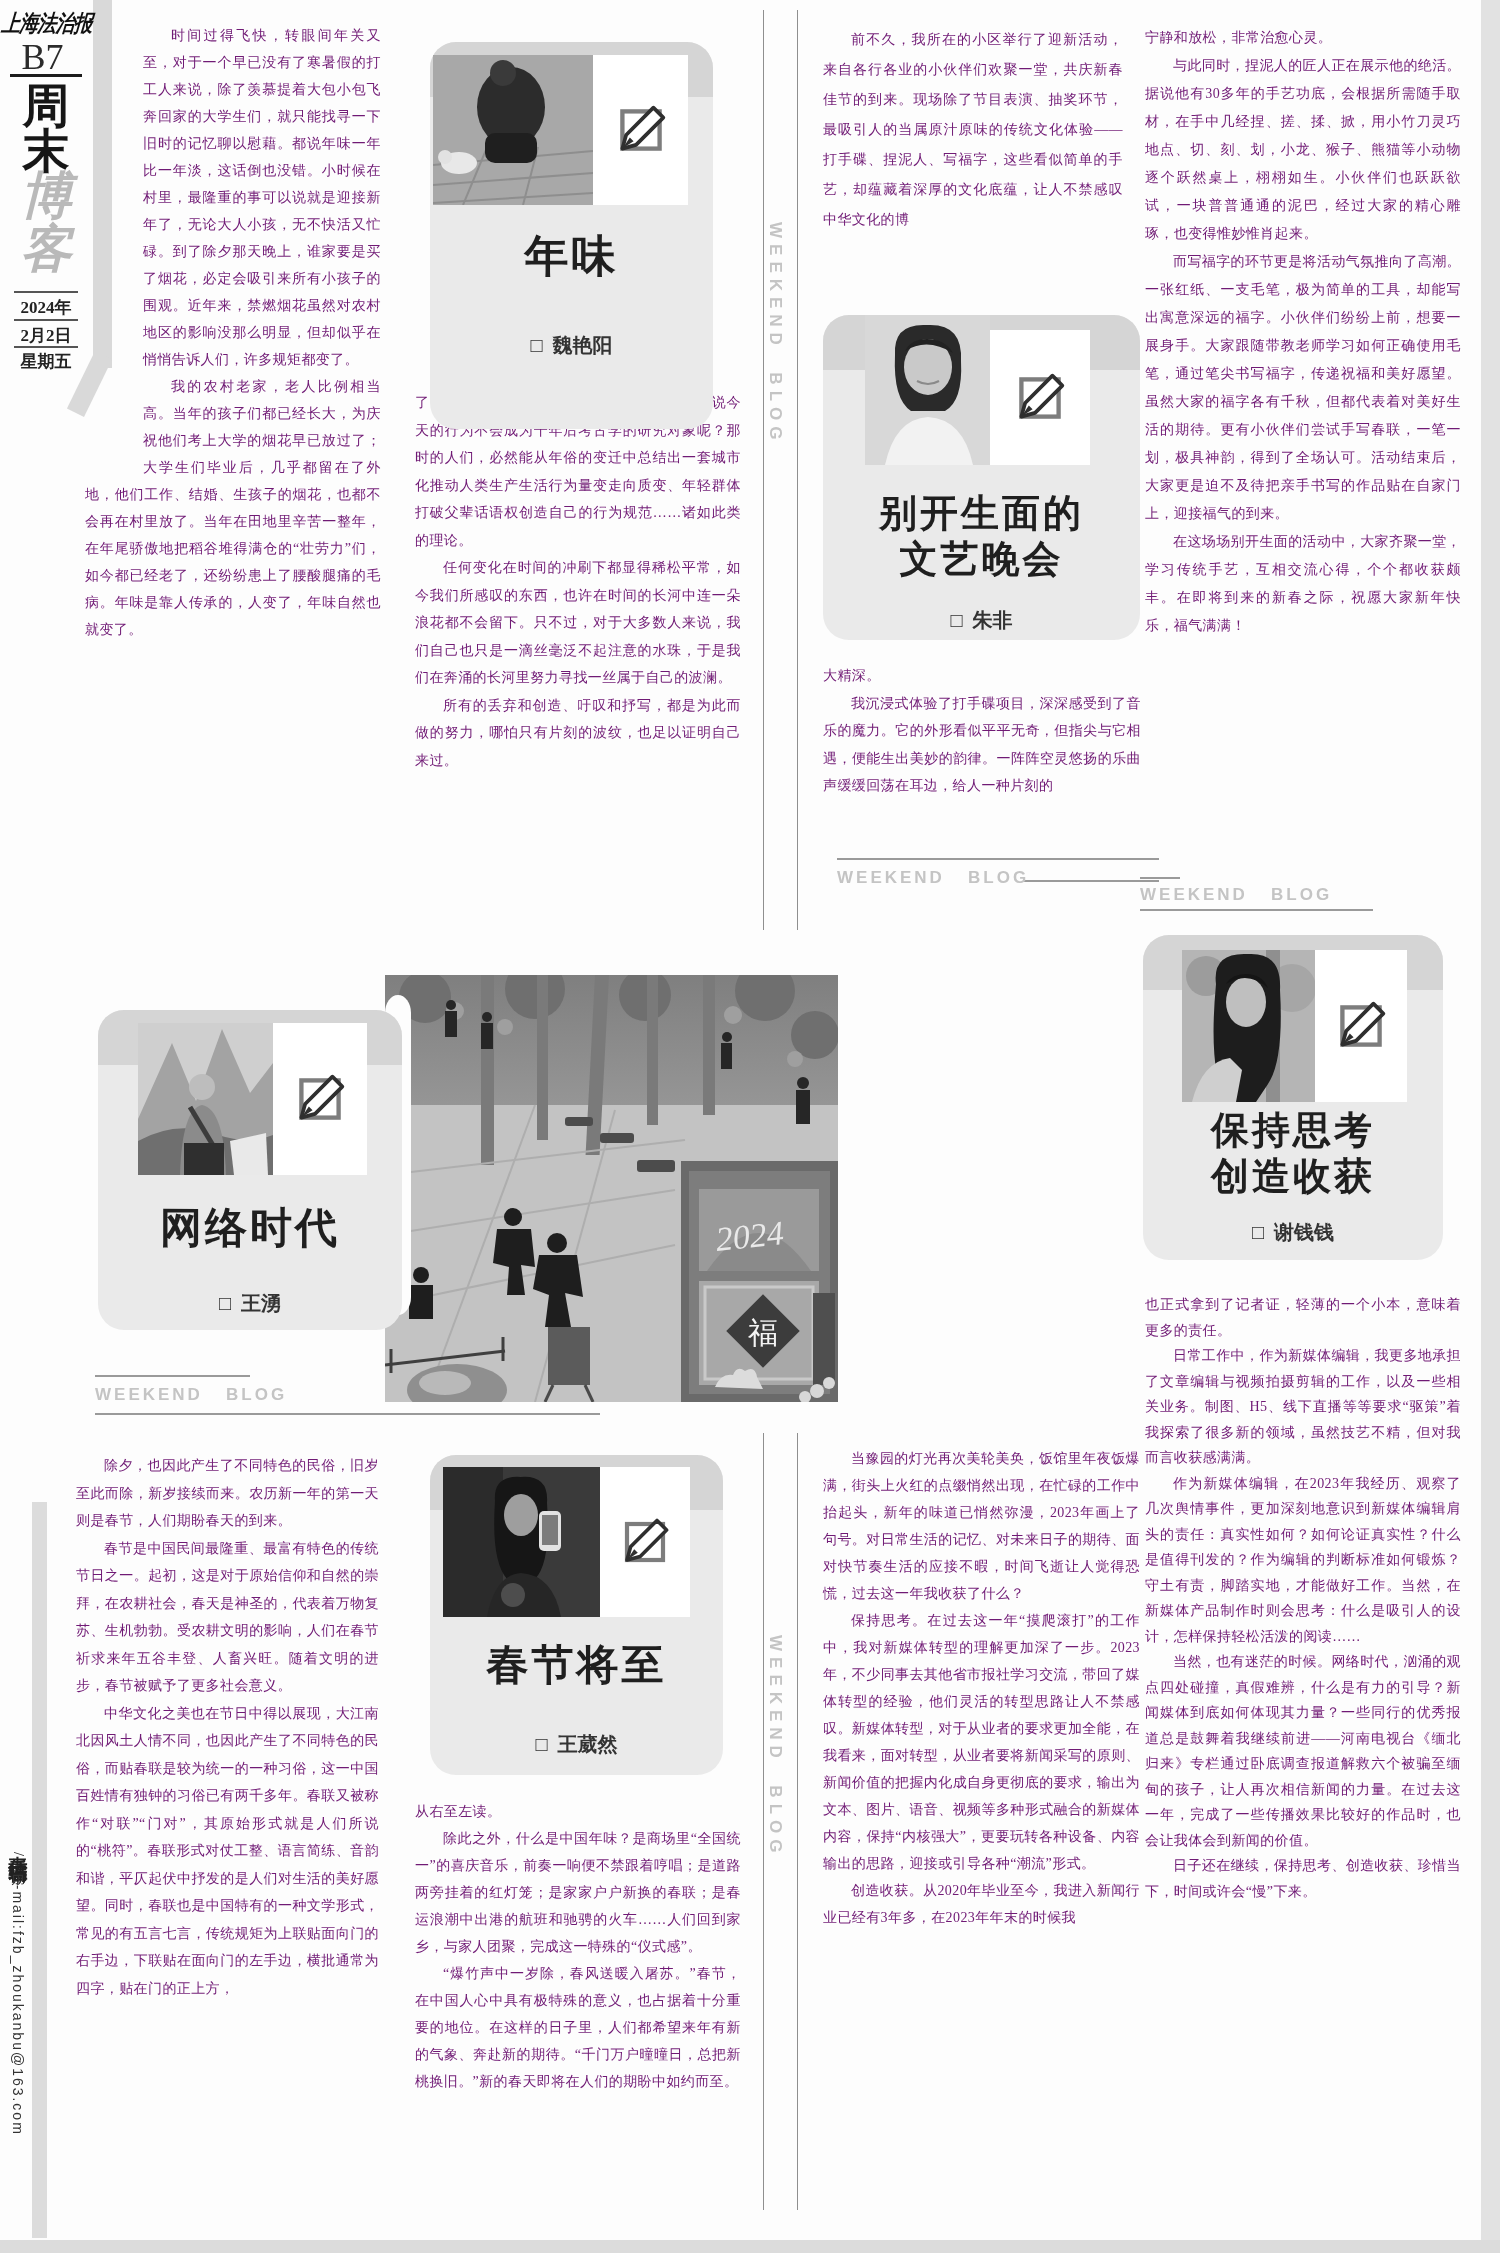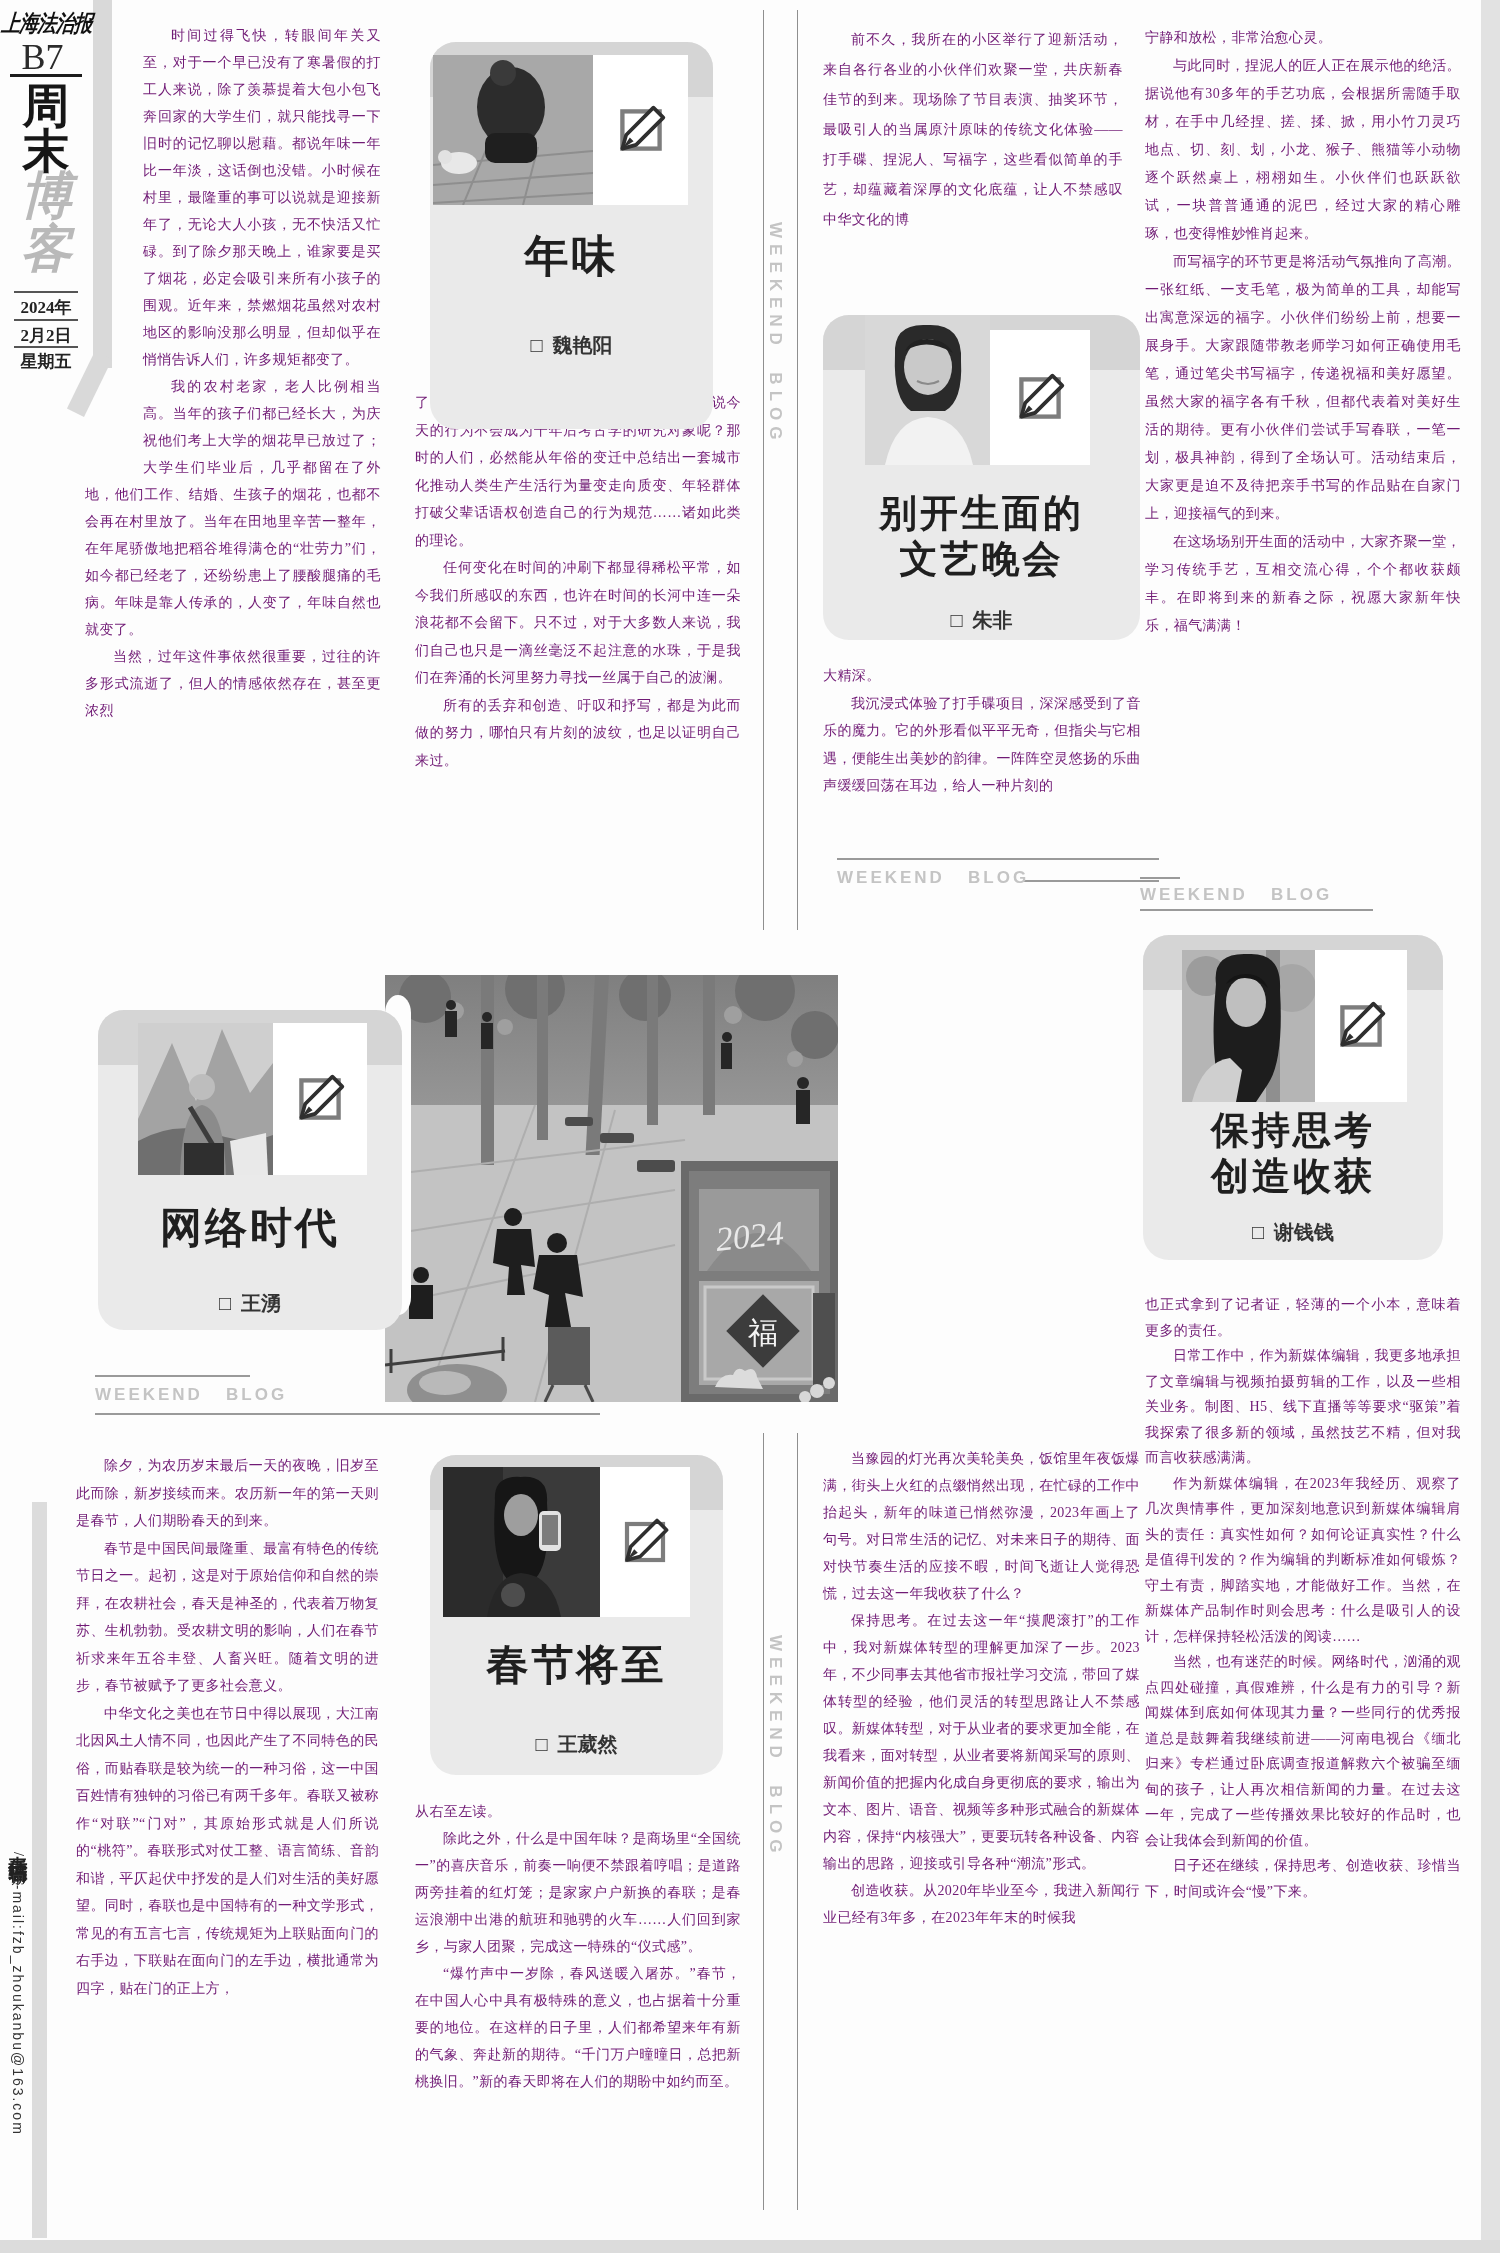--- a/index.html
+++ b/index.html
@@ -77,21 +77,20 @@
     <div class="abs mast-rule" style="left:14px; top:319px; width:64px; height:2px; background:#555;"></div>
     <div class="abs mast-date" style="top:324px;">2月2日</div>
     <div class="abs mast-rule" style="left:14px; top:346px; width:64px; height:2px; background:#555;"></div>
     <div class="abs mast-date" style="top:350px;">星期五</div>
   </div>
 
   <div class="abs textcol" style="left:85px; top:22px; width:296px; line-height:27px;">
     <div style="float:left; width:58px; height:440px;"></div>
     <p>时间过得飞快，转眼间年关又至，对于一个早已没有了寒暑假的打工人来说，除了羡慕提着大包小包飞奔回家的大学生们，就只能找寻一下旧时的记忆聊以慰藉。都说年味一年比一年淡，这话倒也没错。小时候在村里，最隆重的事可以说就是迎接新年了，无论大人小孩，无不快活又忙碌。到了除夕那天晚上，谁家要是买了烟花，必定会吸引来所有小孩子的围观。近年来，禁燃烟花虽然对农村地区的影响没那么明显，但却似乎在悄悄告诉人们，许多规矩都变了。</p>
     <p>我的农村老家，老人比例相当高。当年的孩子们都已经长大，为庆祝他们考上大学的烟花早已放过了；大学生们毕业后，几乎都留在了外地，他们工作、结婚、生孩子的烟花，也都不会再在村里放了。当年在田地里辛苦一整年，在年尾骄傲地把稻谷堆得满仓的“壮劳力”们，如今都已经老了，还纷纷患上了腰酸腿痛的毛病。年味是靠人传承的，人变了，年味自然也就变了。</p>
-    <p>当然，过年这件事依然很重要，过往的许多形式流逝了，但人的情感依然存在，甚至更浓烈</p>
   </div>
 
   <div class="abs textcol" style="left:415px; top:389px; width:326px; line-height:27.5px;">
     <p class="ni">了，于是年轻人创造出了许多新形式。谁又能说今天的行为不会成为千年后考古学的研究对象呢？那时的人们，必然能从年俗的变迁中总结出一套城市化推动人类生产生活行为量变走向质变、年轻群体打破父辈话语权创造自己的行为规范……诸如此类的理论。</p>
     <p>任何变化在时间的冲刷下都显得稀松平常，如今我们所感叹的东西，也许在时间的长河中连一朵浪花都不会留下。只不过，对于大多数人来说，我们自己也只是一滴丝毫泛不起注意的水珠，于是我们在奔涌的长河里努力寻找一丝属于自己的波澜。</p>
     <p>所有的丢弃和创造、吁叹和抒写，都是为此而做的努力，哪怕只有片刻的波纹，也足以证明自己来过。</p>
   </div>
 
   <div class="abs textcol" style="left:823px; top:25px; width:300px; line-height:30px;">
     <p>前不久，我所在的小区举行了迎新活动，来自各行各业的小伙伴们欢聚一堂，共庆新春佳节的到来。现场除了节目表演、抽奖环节，最吸引人的当属原汁原味的传统文化体验——打手碟、捏泥人、写福字，这些看似简单的手艺，却蕴藏着深厚的文化底蕴，让人不禁感叹中华文化的博</p>
@@ -344,21 +343,21 @@
 
   <div class="abs textcol" style="left:1145px; top:1292px; width:316px; line-height:25.5px;">
     <p class="ni">也正式拿到了记者证，轻薄的一个小本，意味着更多的责任。</p>
     <p>日常工作中，作为新媒体编辑，我更多地承担了文章编辑与视频拍摄剪辑的工作，以及一些相关业务。制图、H5、线下直播等等要求“驱策”着我探索了很多新的领域，虽然技艺不精，但对我而言收获感满满。</p>
     <p>作为新媒体编辑，在2023年我经历、观察了几次舆情事件，更加深刻地意识到新媒体编辑肩头的责任：真实性如何？如何论证真实性？什么是值得刊发的？作为编辑的判断标准如何锻炼？守土有责，脚踏实地，才能做好工作。当然，在新媒体产品制作时则会思考：什么是吸引人的设计，怎样保持轻松活泼的阅读……</p>
     <p>当然，也有迷茫的时候。网络时代，汹涌的观点四处碰撞，真假难辨，什么是有力的引导？新闻媒体到底如何体现其力量？一些同行的优秀报道总是鼓舞着我继续前进——河南电视台《缅北归来》专栏通过卧底调查报道解救六个被骗至缅甸的孩子，让人再次相信新闻的力量。在过去这一年，完成了一些传播效果比较好的作品时，也会让我体会到新闻的价值。</p>
     <p>日子还在继续，保持思考、创造收获、珍惜当下，时间或许会“慢”下来。</p>
   </div>
 
   <div class="abs textcol" style="left:76px; top:1452px; width:303px; line-height:27.5px;">
-    <p>除夕，为农历岁末最后一天的夜晚，旧岁至此而除，新岁接续而来。农历新一年的第一天则是春节，人们期盼春天的到来。</p>
+    <p>除夕，也因此产生了不同特色的民俗，旧岁至此而除，新岁接续而来。农历新一年的第一天则是春节，人们期盼春天的到来。</p>
     <p>春节是中国民间最隆重、最富有特色的传统节日之一。起初，这是对于原始信仰和自然的崇拜，在农耕社会，春天是神圣的，代表着万物复苏、生机勃勃。受农耕文明的影响，人们在春节祈求来年五谷丰登、人畜兴旺。随着文明的进步，春节被赋予了更多社会意义。</p>
     <p>中华文化之美也在节日中得以展现，大江南北因风土人情不同，也因此产生了不同特色的民俗，而贴春联是较为统一的一种习俗，这一中国百姓情有独钟的习俗已有两千多年。春联又被称作“对联”“门对”，其原始形式就是人们所说的“桃符”。春联形式对仗工整、语言简练、音韵和谐，平仄起伏中抒发的是人们对生活的美好愿望。同时，春联也是中国特有的一种文学形式，常见的有五言七言，传统规矩为上联贴面向门的右手边，下联贴在面向门的左手边，横批通常为四字，贴在门的正上方，</p>
   </div>
 
   <div class="abs card" style="left:430px; top:1455px; width:293px; height:320px;">
     <div class="card-head"></div>
     <div class="abs photo-box" style="left:13px; top:12px; width:157px; height:150px;">
       <svg width="157" height="150" viewBox="0 0 157 150">
         <rect width="157" height="150" fill="#3a3a3a"></rect>
         <rect x="0" y="0" width="60" height="150" fill="#2b2b2b"></rect>

